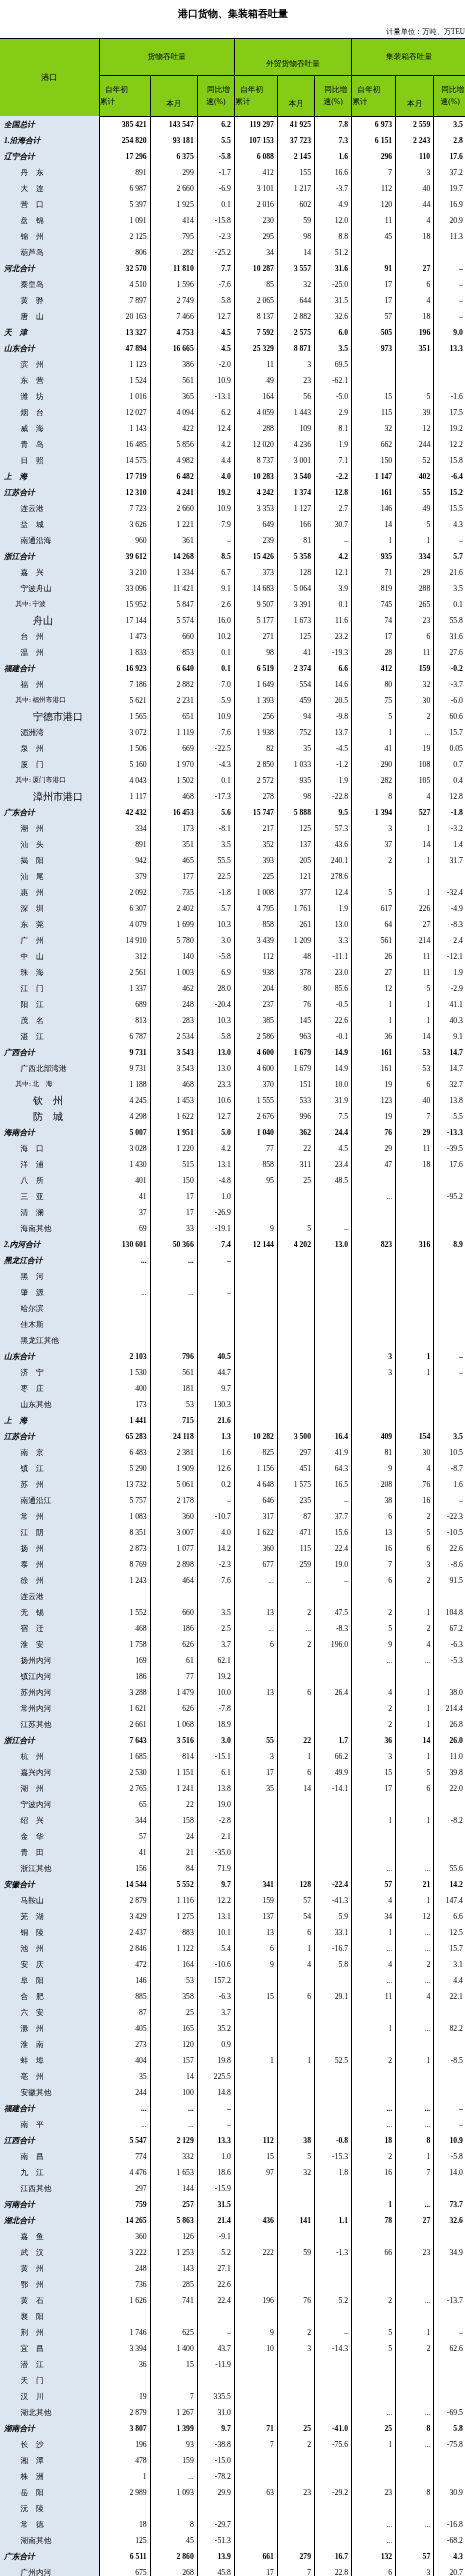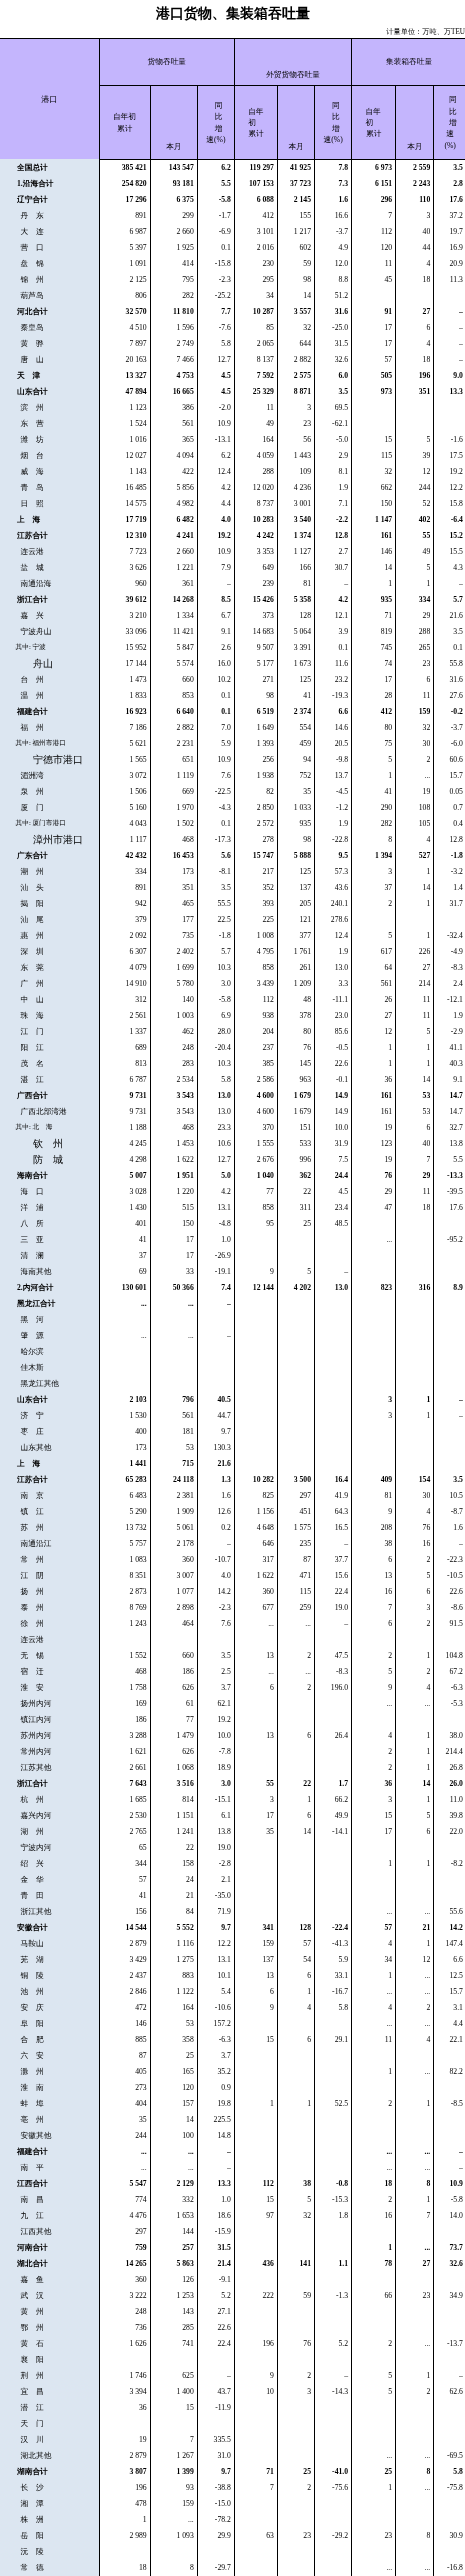--- a/index.html
+++ b/index.html
@@ -1,38 +1,38 @@
 <!DOCTYPE html>
 <html style="font-size:8.2px"><head>
 <meta charset="utf-8">
 <style>
   html,body{margin:0;padding:0;background:#fff;}
   .page{width:466px;font-family:"Liberation Serif","DejaVu Serif",serif;color:#000;}
-  .title{text-align:center;font-size:14px;font-weight:bold;padding-top:4.1px;height:23px;line-height:20.6px;}
+  .title{text-align:center;font-size:10px;font-weight:bold;padding-top:4.1px;height:23px;line-height:20.6px;}
   .unit{text-align:right;font-size:7.2px;height:11.3px;line-height:10.3px;padding-right:1px;}
   table{border-collapse:collapse;table-layout:fixed;width:466px;border-top:1.5px solid #000;border-bottom:2.1px solid #000;}
   col.c-port{width:99px;}
   col.c1{width:51px;} col.c2{width:47px;} col.c3{width:37px;}
   col.c4{width:43px;} col.c5{width:37px;} col.c6{width:37px;}
   col.c7{width:44px;} col.c8{width:38px;} col.c9{width:32px;}
-  thead th{background:#c4b5fd;font-weight:normal;font-size:7.7px;border-left:0.5px solid #000;vertical-align:middle;padding:8px;}
+  thead th{background:#84cc16;font-weight:normal;font-size:7.7px;border-left:0.5px solid #000;vertical-align:middle;padding:0;}
   thead tr.h1 th{height:30px;}
   thead tr.h2 th{height:33px;border-bottom:0.5px solid #000;}
   th.port-h{border-left:none;font-size:8.2px;}
   th.grp{border-bottom:0.5px solid #000;}
   th.grp-offset{vertical-align:bottom;padding-bottom:5.2px;}
   .sub .l1{display:block;text-align:left;padding-left:5.2px;line-height:11.3px;}
-  .sub .l2{display:block;text-align:center;line-height:11.3px;}
+  .sub .l2{display:block;text-align:left;line-height:11.3px;}
   .sub-month{vertical-align:bottom;text-align:center;padding-bottom:7.2px;}
   .sub-yoy .l1,.sub-yoy .l2{text-align:center;}
   tbody td{height:16px;font-size:7.7px;padding:0;vertical-align:middle;}
   tbody td.port{background:#dce6f1;text-align:left;white-space:nowrap;overflow:hidden;}
   tbody td.num{border-left:0.5px solid #000;text-align:right;padding-right:3.1px;font-family:"Liberation Serif","DejaVu Serif",serif;}
   tbody tr.bold td{font-weight:bold;}
-  td.ind0{padding-left:17px;}
+  td.ind0{padding-left:4px;font-style:italic;}
   td.ind1{padding-left:20.6px;}
   td.ind2{padding-left:15.5px;font-size:6.7px;}
   td.ind3{padding-left:33px;font-size:10px;}
 </style>
 </head>
 <body>
 
 <div class="page">
   <div class="title">港口货物、集装箱吞吐量</div>
   <div class="unit">计量单位：万吨、万TEU</div>

